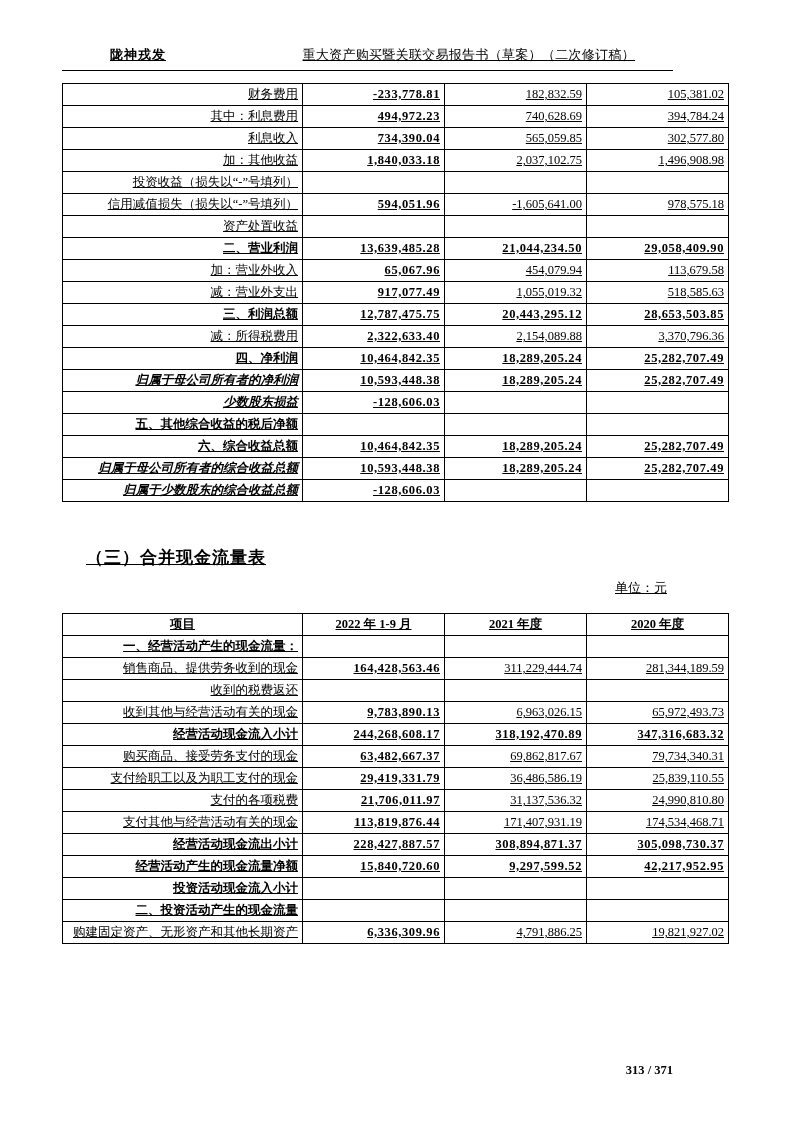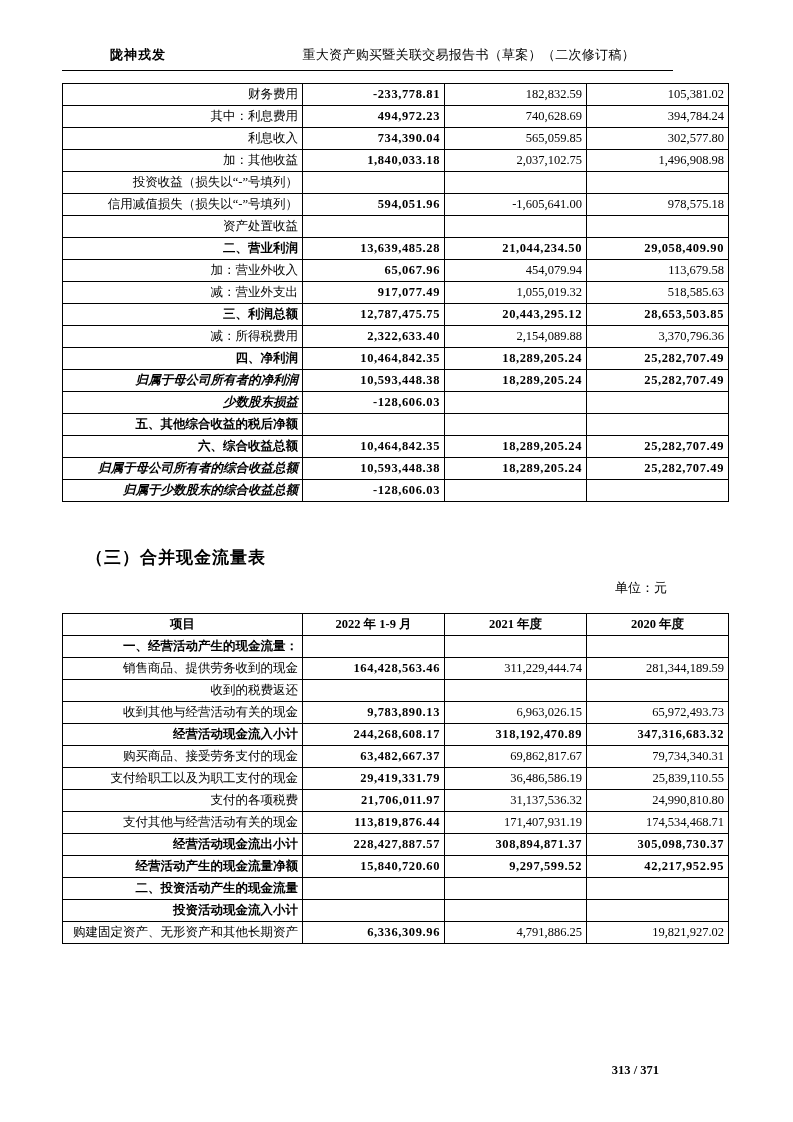--- a/index.html
+++ b/index.html
@@ -13,20 +13,21 @@
     font-family: "Liberation Serif", "DejaVu Serif", serif;
     color: #000000;
     position: relative;
   }
   .page {
     position: relative;
     width: 735px;
     height: 1122px;
     box-sizing: border-box;
     padding: 46px 62px 0 62px;
+    text-decoration: underline;
   }
   
   .header {
     display: flex;
     align-items: flex-end;
     justify-content: space-between;
     font-size: 12.5px;
     padding: 0 38px 0 48px;
     margin-bottom: 6px;
   }
@@ -98,21 +99,21 @@
   }
   .unit-line {
     text-align: right;
     font-size: 13px;
     margin: 10px 6px 16px 0;
   }
   
   .footer {
     position: absolute;
     bottom: 44px;
-    right: 76px;
+    right: 62px;
     font-size: 12.5px;
     font-weight: bold;
   }
 </style>
 </head>
 <body>
 
 <div class="page">
 
   <div class="header">
@@ -326,27 +327,27 @@
           <td class="num bold">308,894,871.37</td>
           <td class="num bold">305,098,730.37</td>
         </tr>
         <tr>
           <td class="label bold">经营活动产生的现金流量净额</td>
           <td class="num bold">15,840,720.60</td>
           <td class="num bold">9,297,599.52</td>
           <td class="num bold">42,217,952.95</td>
         </tr>
         <tr>
+          <td class="label bold">投资活动现金流入小计</td>
+          <td class="num bold"></td>
+          <td class="num bold"></td>
+          <td class="num bold"></td>
+        </tr>
+        <tr>
           <td class="label bold">二、投资活动产生的现金流量</td>
-          <td class="num bold"></td>
-          <td class="num bold"></td>
-          <td class="num bold"></td>
-        </tr>
-        <tr>
-          <td class="label bold">投资活动现金流入小计</td>
           <td class="num bold"></td>
           <td class="num bold"></td>
           <td class="num bold"></td>
         </tr>
         <tr>
           <td class="label">购建固定资产、无形资产和其他长期资产</td>
           <td class="num bold">6,336,309.96</td>
           <td class="num">4,791,886.25</td>
           <td class="num">19,821,927.02</td>
         </tr>

